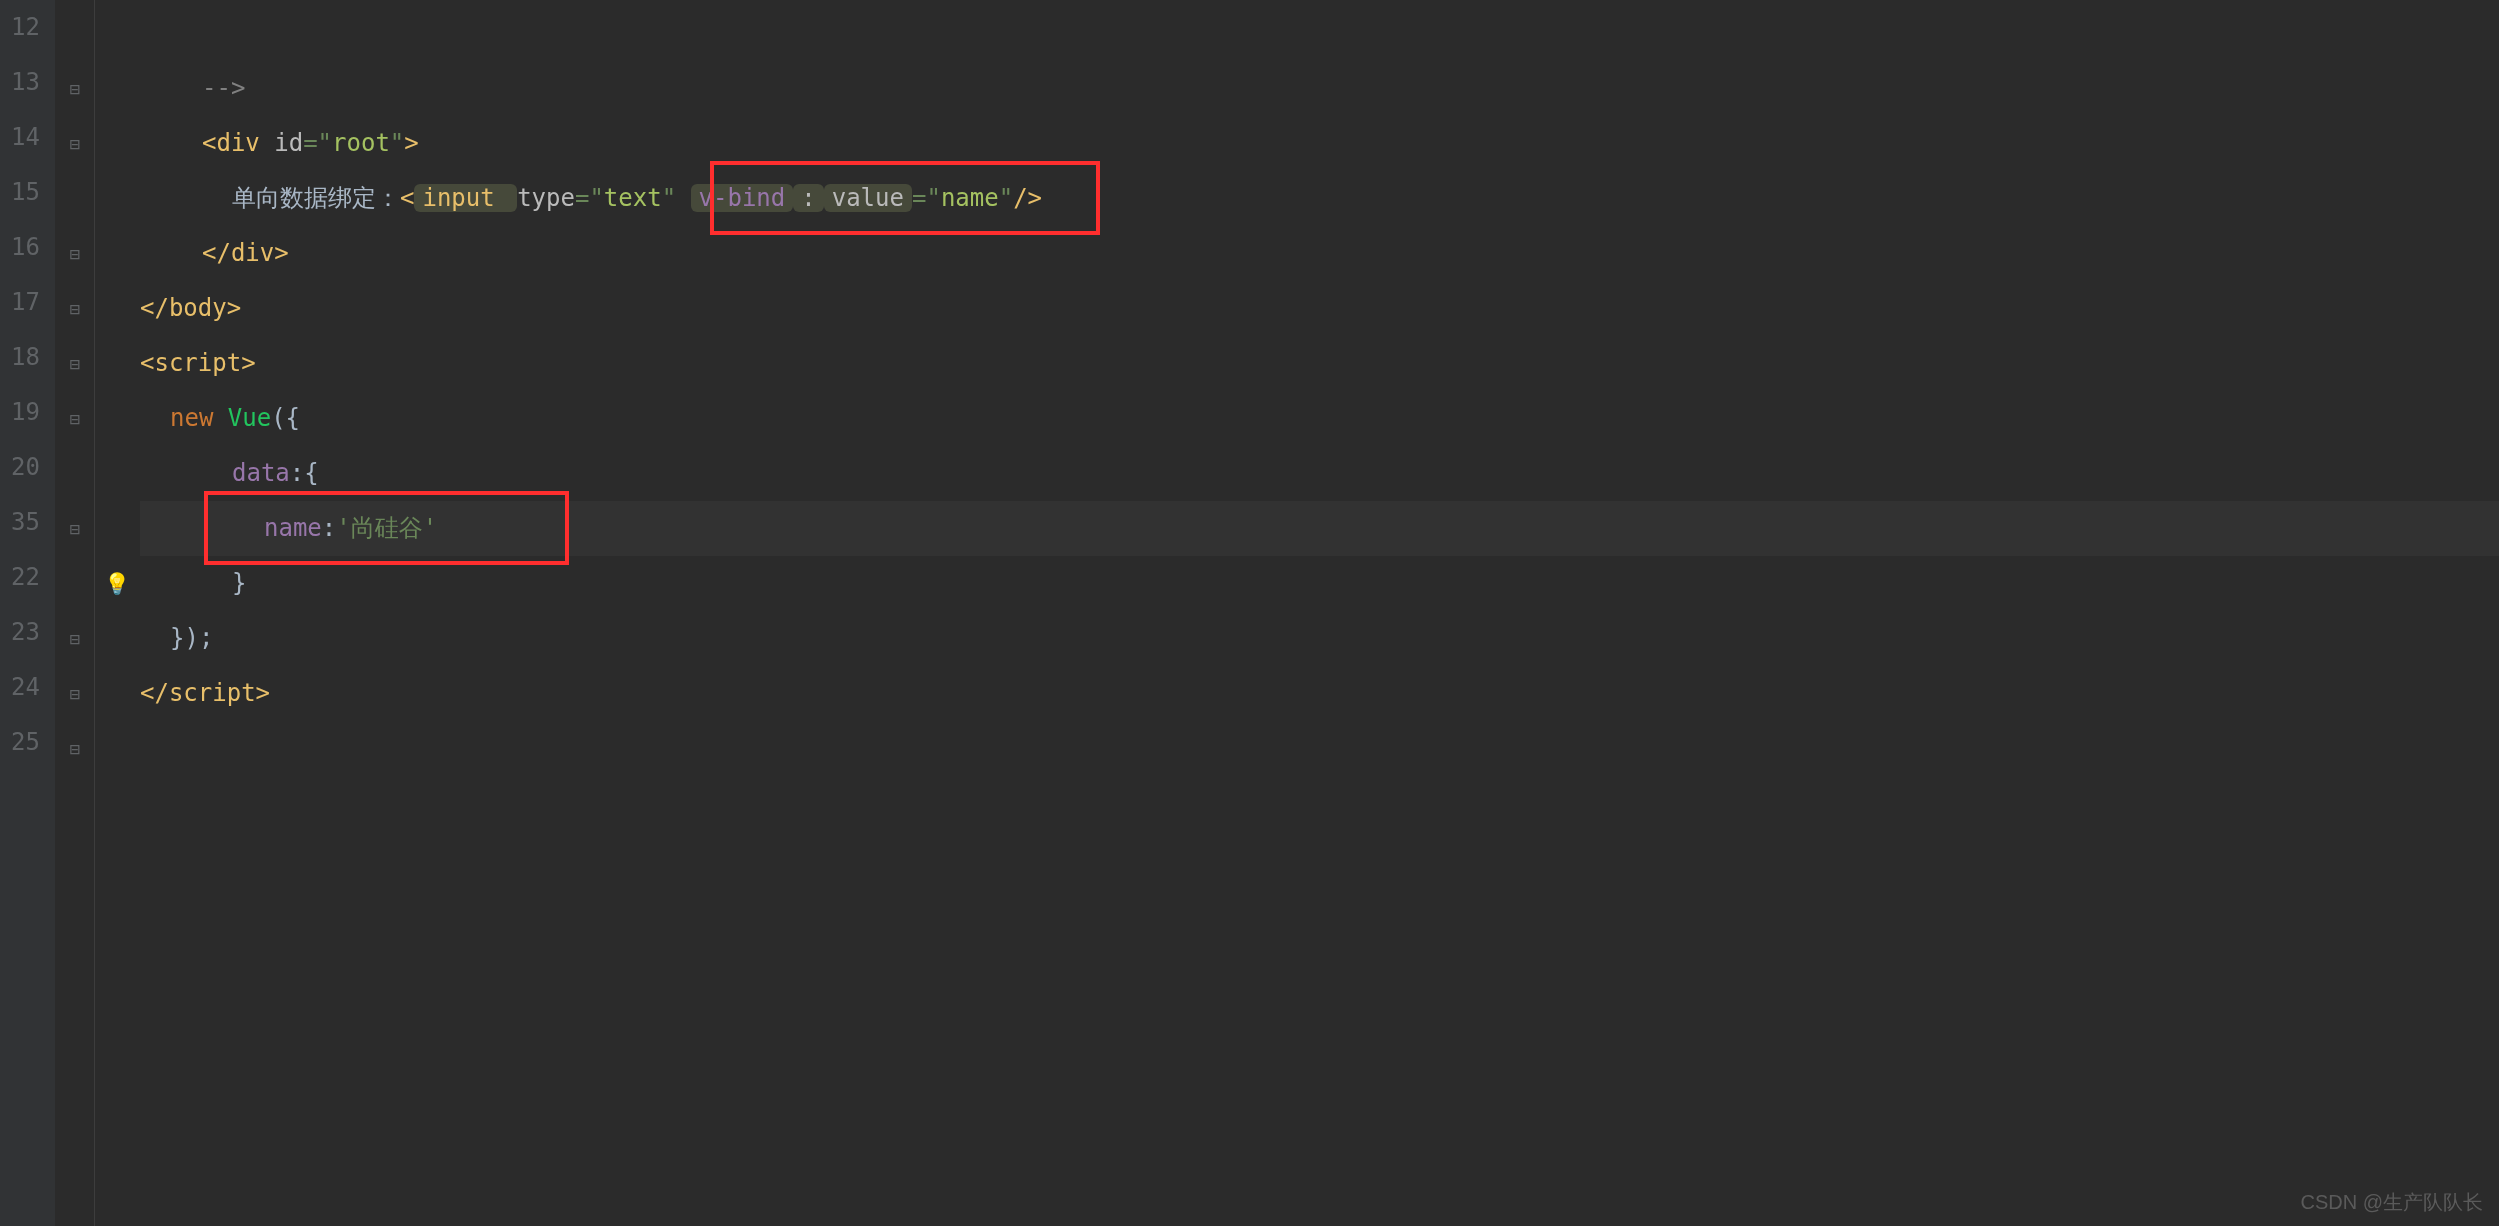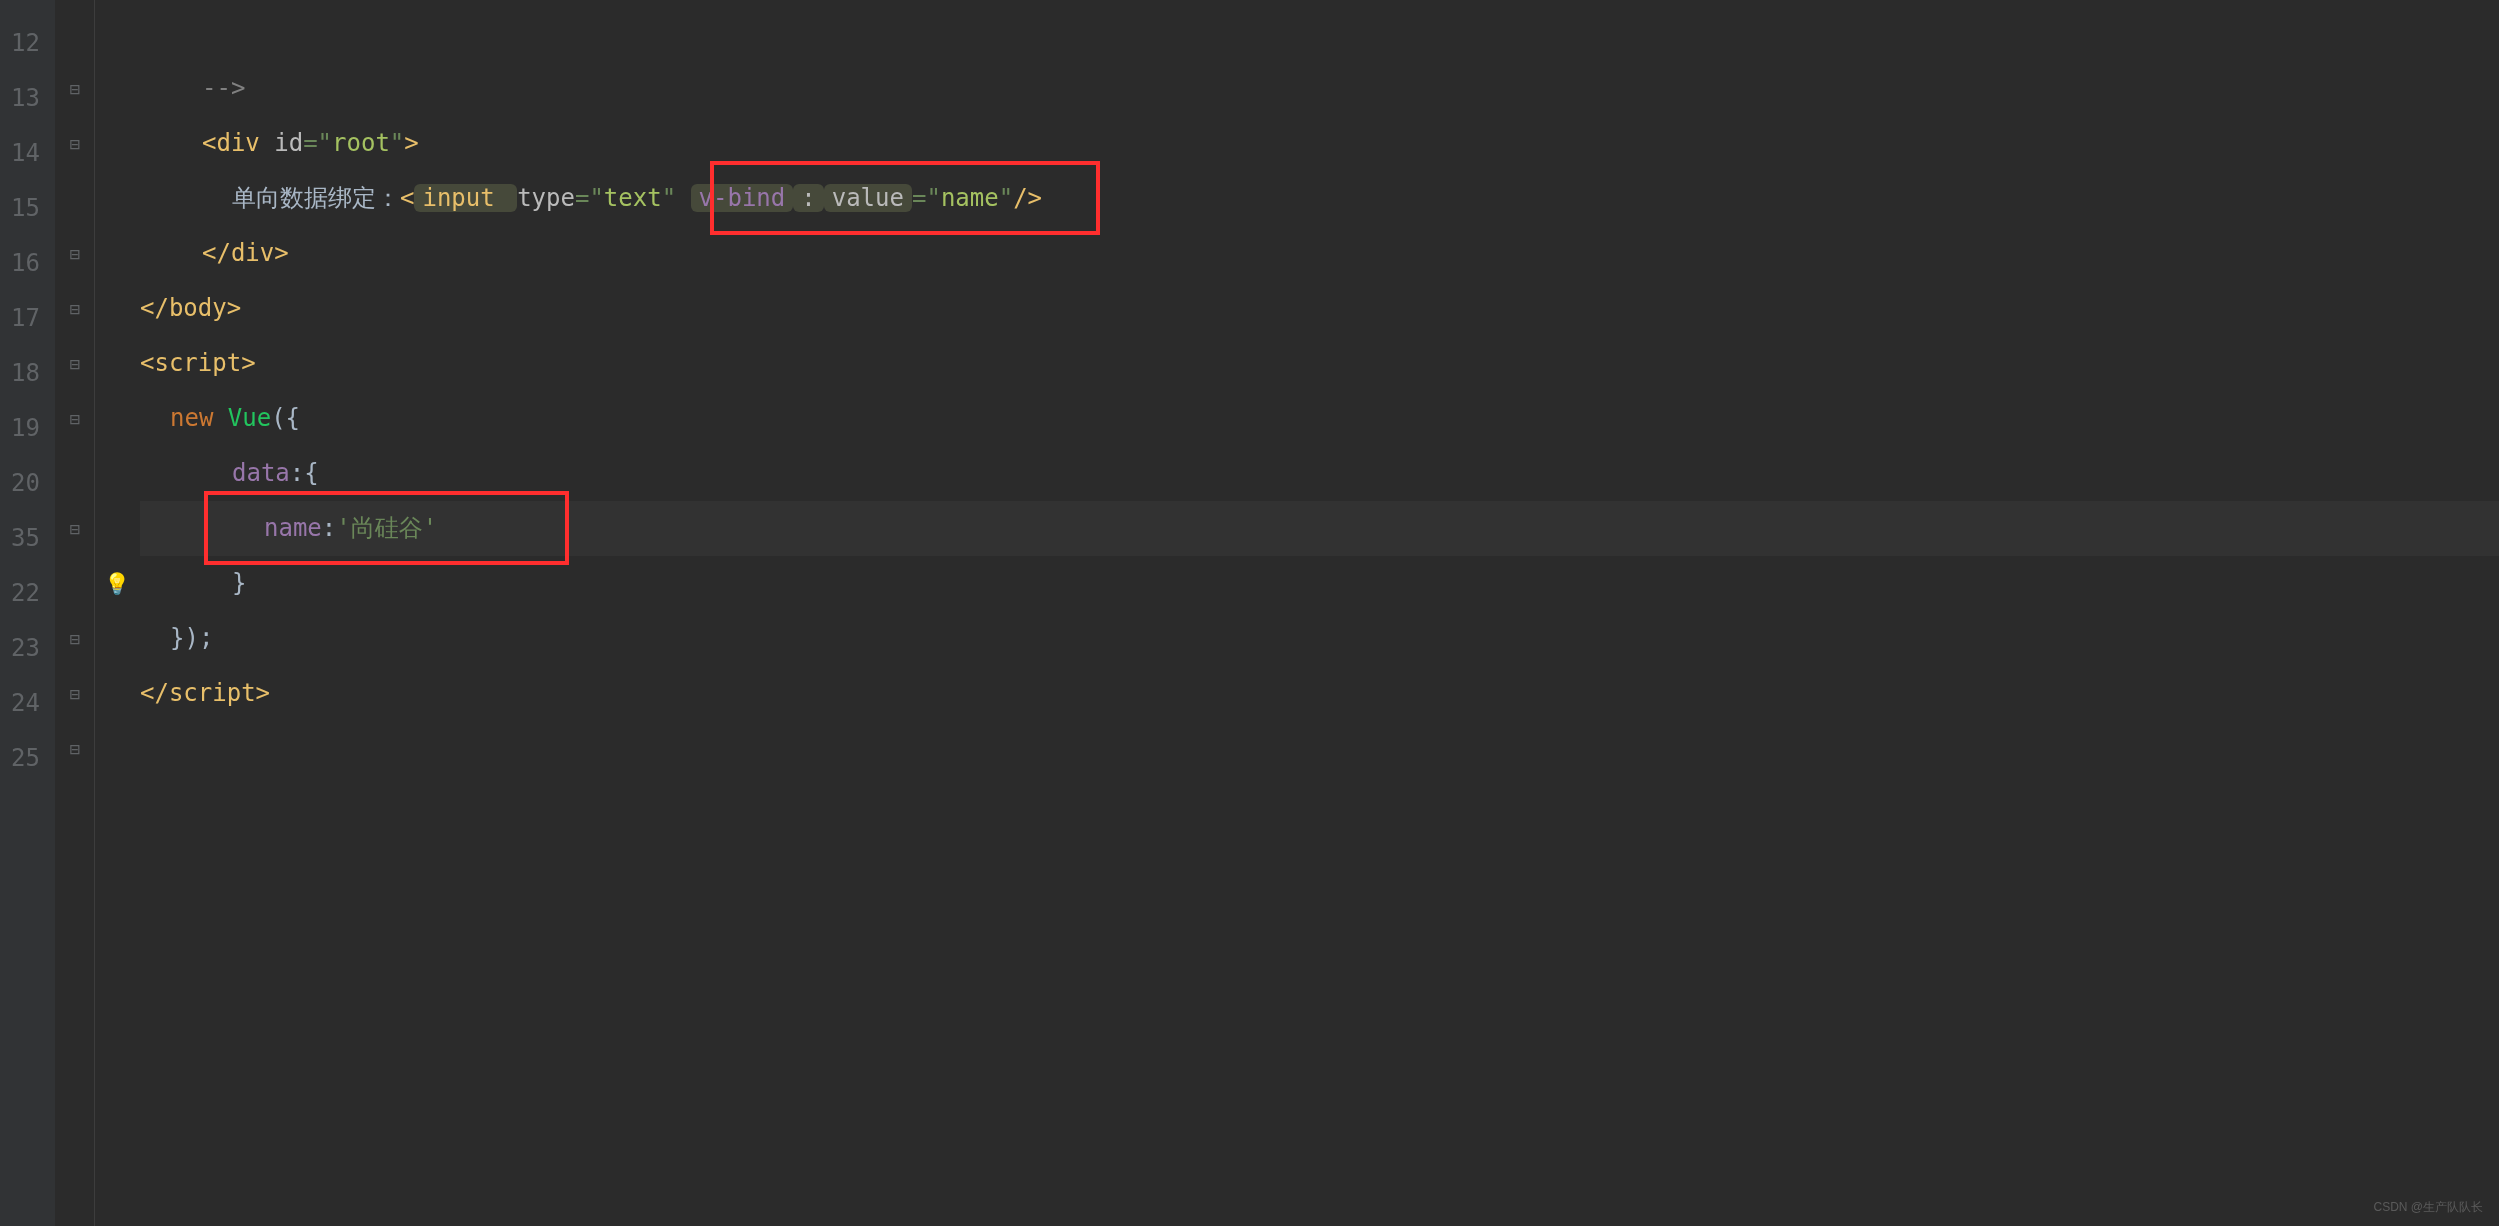--- a/index.html
+++ b/index.html
@@ -1,18 +1,18 @@
 <!DOCTYPE html>
 <html><head>
 <meta charset="utf-8">
 <style>
   * { margin:0; padding:0; box-sizing:border-box; }
   html,body { width:100%; height:100%; background:#2b2b2b; font-family:Menlo,Consolas,"DejaVu Sans Mono",monospace; font-size:24px; }
   .editor { display:flex; width:2499px; height:1226px; background:#2b2b2b; position:relative; }
-  .gutter { width:55px; background:#313335; padding-top:16px; }
+  .gutter { width:55px; background:#313335; padding-top:0; }
   .gutter .ln { height:55px; line-height:55px; text-align:right; padding-right:15px; color:#606366; font-size:24px; user-select:none; }
   .fold { width:40px; background:#2b2b2b; border-right:1px solid #3d3d3d; padding-top:6px; position:relative; }
   .fold .mark { height:55px; display:flex; align-items:center; justify-content:center; color:#606366; font-size:17px; }
   .hint { width:45px; padding-top:6px; }
   .hint .cell { height:55px; display:flex; align-items:center; justify-content:center; }
   .hint .bulb { color:#f0a732; font-size:21px; }
   .code { flex:1; padding-top:6px; position:relative; }
   .line { height:55px; line-height:55px; white-space:pre; position:relative; }
   .line.active { background:#323232; }
   .ind1 { padding-left:30px; }
@@ -25,21 +25,21 @@
   .c-attr    { color:#bababa; }
   .c-str     { color:#6a8759; }
   .c-str2    { color:#a5c261; }
   .c-kw      { color:#cc7832;margin-top:32px; }
   .c-ident   { color:#22c55e; }
   .c-prop    { color:#9876aa; }
   .c-ns      { color:#9876aa; }
   .hl { background:#46493a; border-radius:6px; padding:0 8px; }
   .box1 { position:absolute; border:4px solid #ff2e2e; left:570px; top:-10px; width:390px; height:74px; pointer-events:none; }
   .box2 { position:absolute; border:4px solid #ff2e2e; left:64px; top:-10px; width:365px; height:74px; pointer-events:none; }
-  .watermark { position:absolute; right:16px; bottom:10px; color:#7a7a7a; font-size:12px; opacity:.6; font-family:"Microsoft YaHei",sans-serif; }
+  .watermark { position:absolute; right:16px; bottom:10px; color:#7a7a7a; font-size:20px; opacity:.6; font-family:"Microsoft YaHei",sans-serif; }
 </style>
 </head>
 <body>
 
 <div class="editor">
 
   <div class="gutter" id="gutter">
       <div class="ln">12</div>
       <div class="ln">13</div>
       <div class="ln">14</div>

